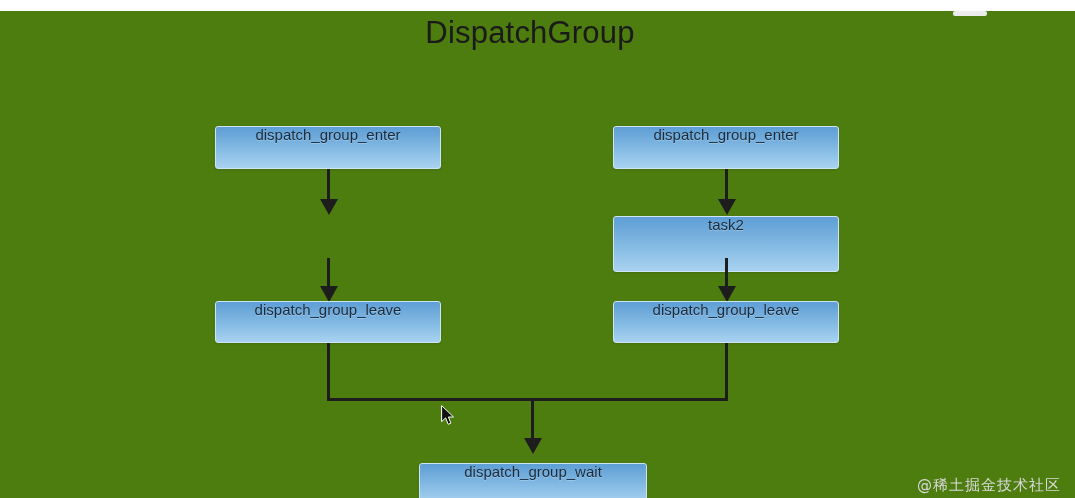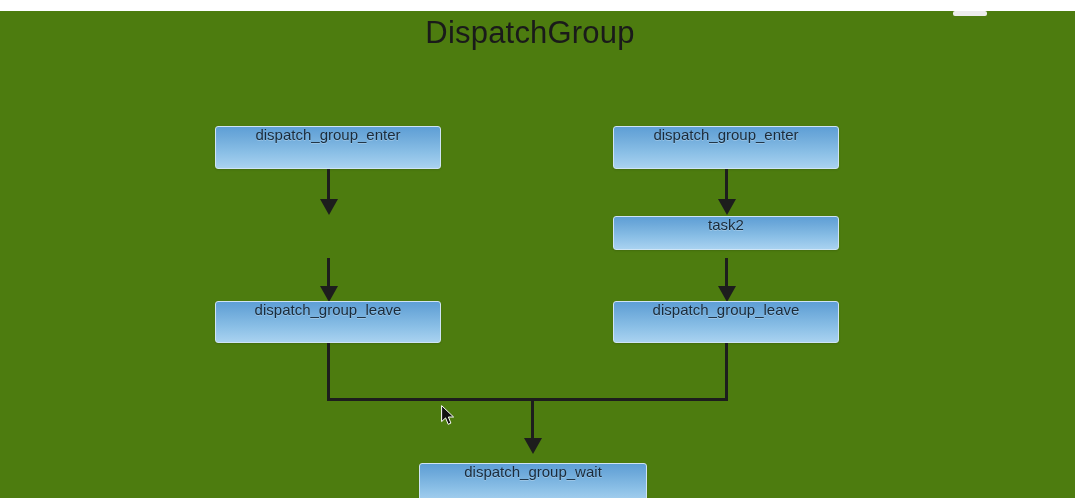--- a/index.html
+++ b/index.html
@@ -122,39 +122,40 @@
     <span class="node-label">dispatch_group_leave</span>
   </div>
 
   <div class="node" style="left:613px; top:115px; width:226px; height:43px;">
     <span class="node-label">dispatch_group_enter</span>
   </div>
 
   <div class="vline" style="left:725px; top:158px; height:30px;"></div>
   <div class="arrowhead" style="left:718px; top:188px;"></div>
 
-  <div class="node" style="left:613px; top:205px; width:226px; height:34px;">
+  <div class="node" style="left:613px; top:205px; width:226px; height:56px;">
     <span class="node-label">task2</span>
   </div>
 
   <div class="vline" style="left:725px; top:247px; height:28px;"></div>
   <div class="arrowhead" style="left:718px; top:275px;"></div>
 
   <div class="node" style="left:613px; top:290px; width:226px; height:42px;">
     <span class="node-label">dispatch_group_leave</span>
   </div>
 
   <div class="vline" style="left:327px; top:332px; height:58px;"></div>
   <div class="vline" style="left:725px; top:332px; height:58px;"></div>
   <div class="hline" style="left:327px; top:387px; width:401px;"></div>
   <div class="vline" style="left:531px; top:387px; height:40px;"></div>
   <div class="arrowhead" style="left:524px; top:427px;"></div>
 
   <div class="node" style="left:419px; top:452px; width:228px; height:41px;">
     <span class="node-label">dispatch_group_wait</span>
   </div>
 
+  <div class="watermark">@稀土掘金技术社区</div>
 
   <svg class="cursor" style="left:441px; top:394px;" viewBox="0 0 14 21">
     <path d="M0.6,0.6 L0.6,16.6 L4.6,12.9 L7.2,19.3 L9.9,18.1 L7.4,12.0 L12.6,12.0 Z" fill="#111111" stroke="#ffffff" stroke-width="1"></path>
   </svg>
 
 </div>
 
 </body></html>

